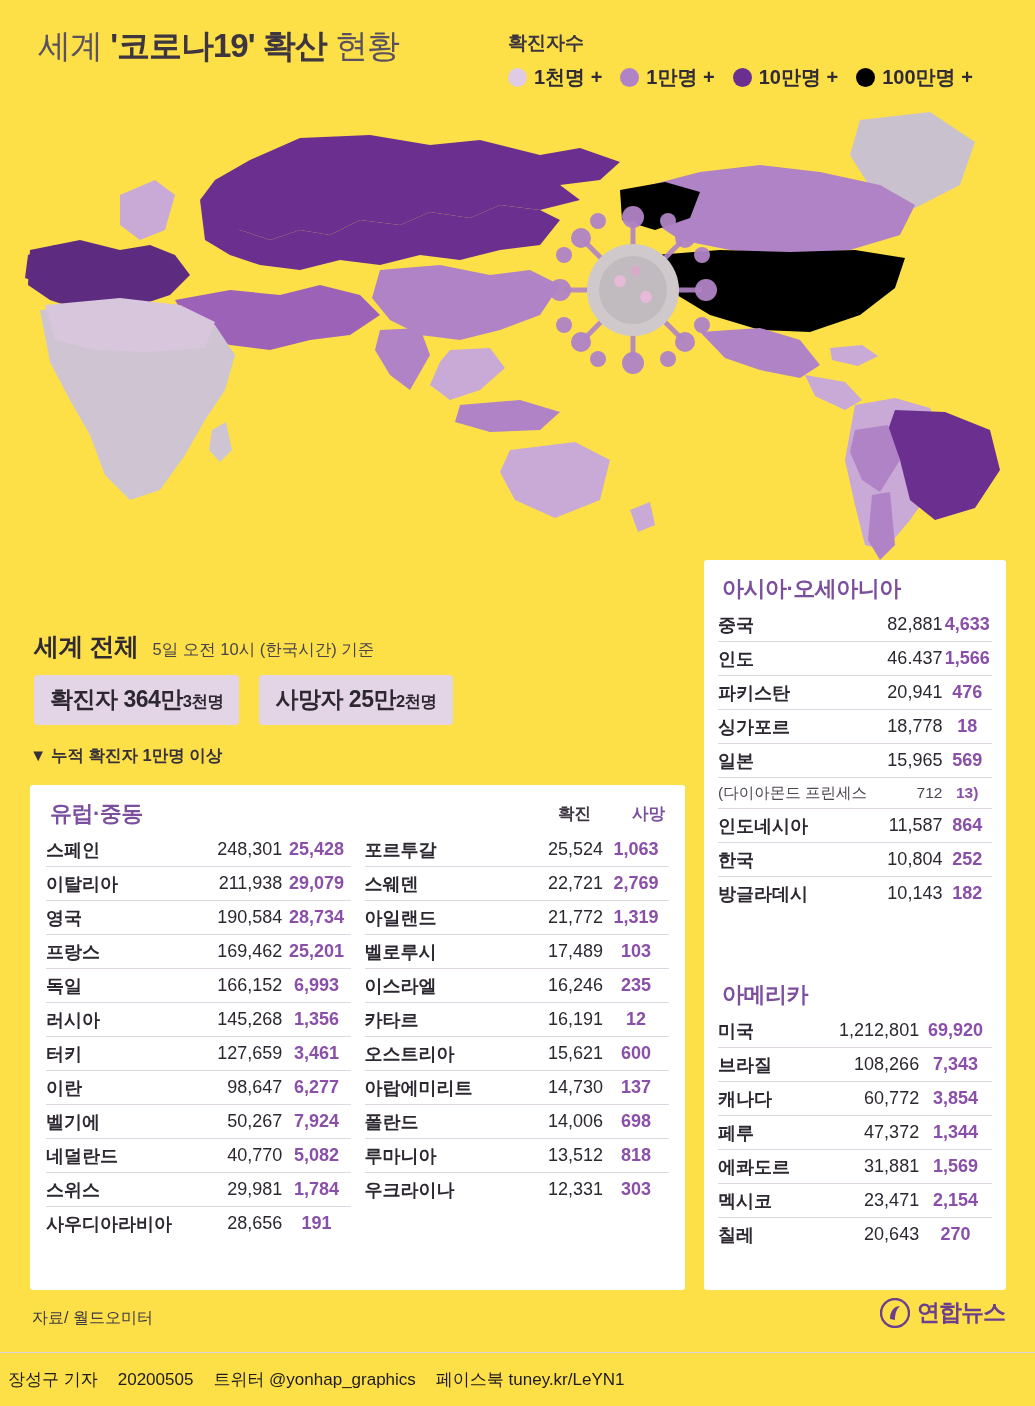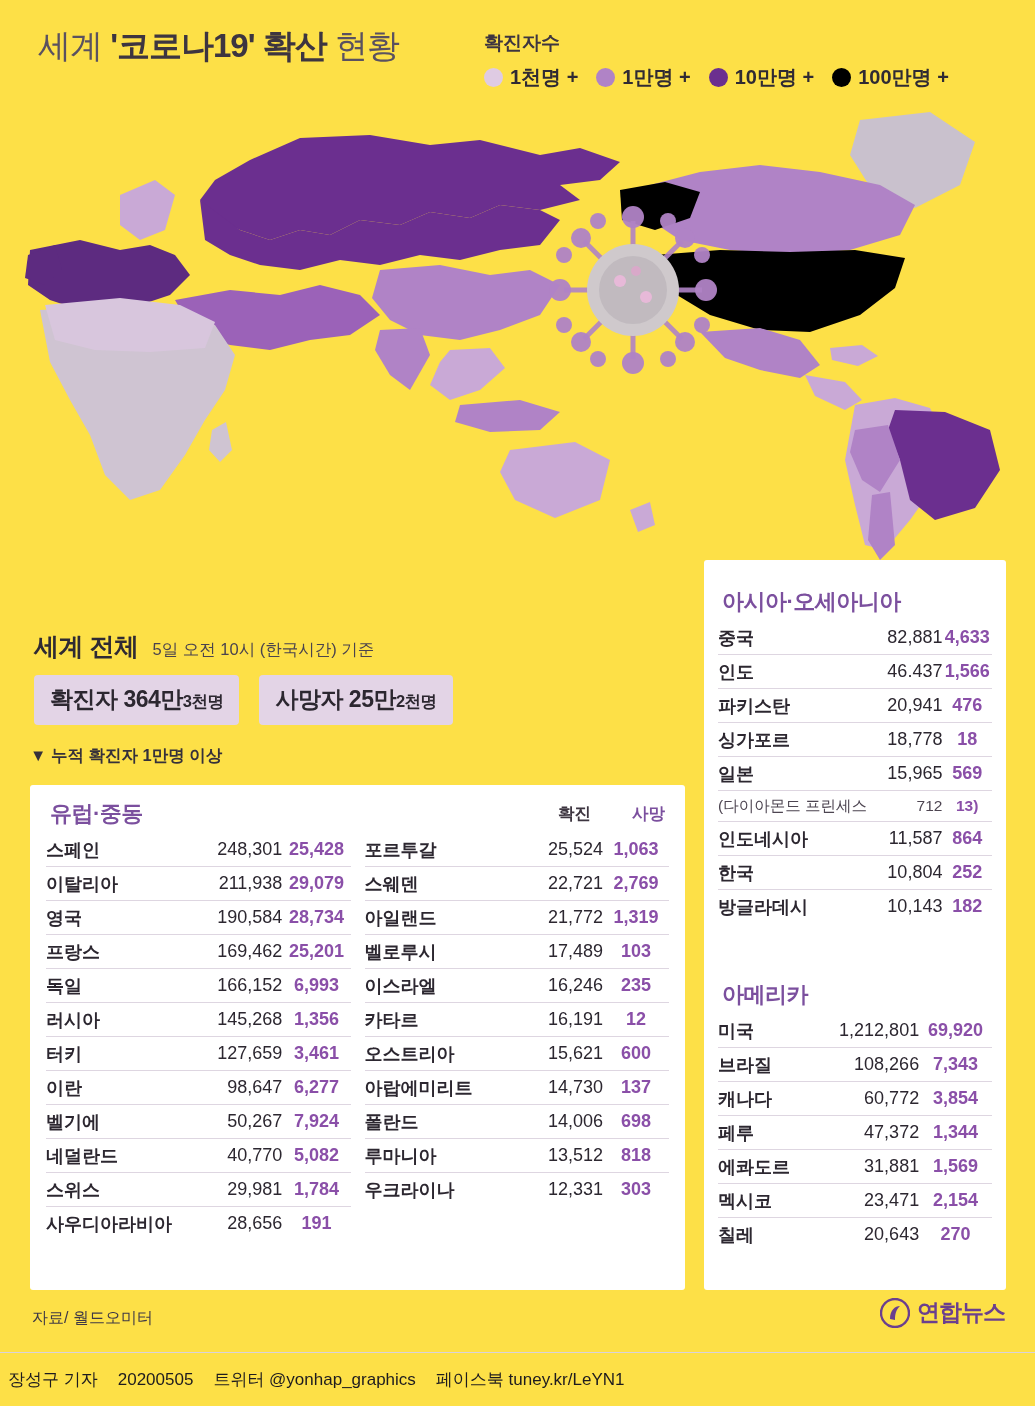--- a/index.html
+++ b/index.html
@@ -26,21 +26,21 @@
     font-size: 33px;
     font-weight: bold;
     letter-spacing: -1px;
     color: #3d3540;
     white-space: nowrap;
   }
   .title .t-light { font-weight: normal; color: #5a5160; }
 
   .legend-wrap {
     position: absolute;
-    left: 484px; top: 30px;
+    left: 508px; top: 30px;
     width: 510px;
   }
   .legend-title {
     font-size: 19px; font-weight: bold; color: #3d3540;
     margin-bottom: 8px;
   }
   .legend-items { display: flex; align-items: center; gap: 18px; }
   .legend-item { display: flex; align-items: center; gap: 7px; }
   .legend-dot {
     width: 19px; height: 19px; border-radius: 50%;
@@ -101,21 +101,21 @@
     border-radius: 3px;
   }
   .panel-europe {
     left: 30px; top: 785px;
     width: 655px; height: 505px;
     padding: 14px 16px 10px 16px;
   }
   .panel-asia {
     left: 704px; top: 560px;
     width: 302px; height: 420px;
-    padding: 27px 14px 10px 14px;
+    padding: 14px 14px 10px 14px;
   }
   .panel-america {
     left: 704px; top: 966px;
     width: 302px; height: 324px;
     padding: 14px 14px 10px 14px;
   }
   .panel-head {
     font-size: 22px;
     font-weight: bold;
     color: #7b4f9e;

